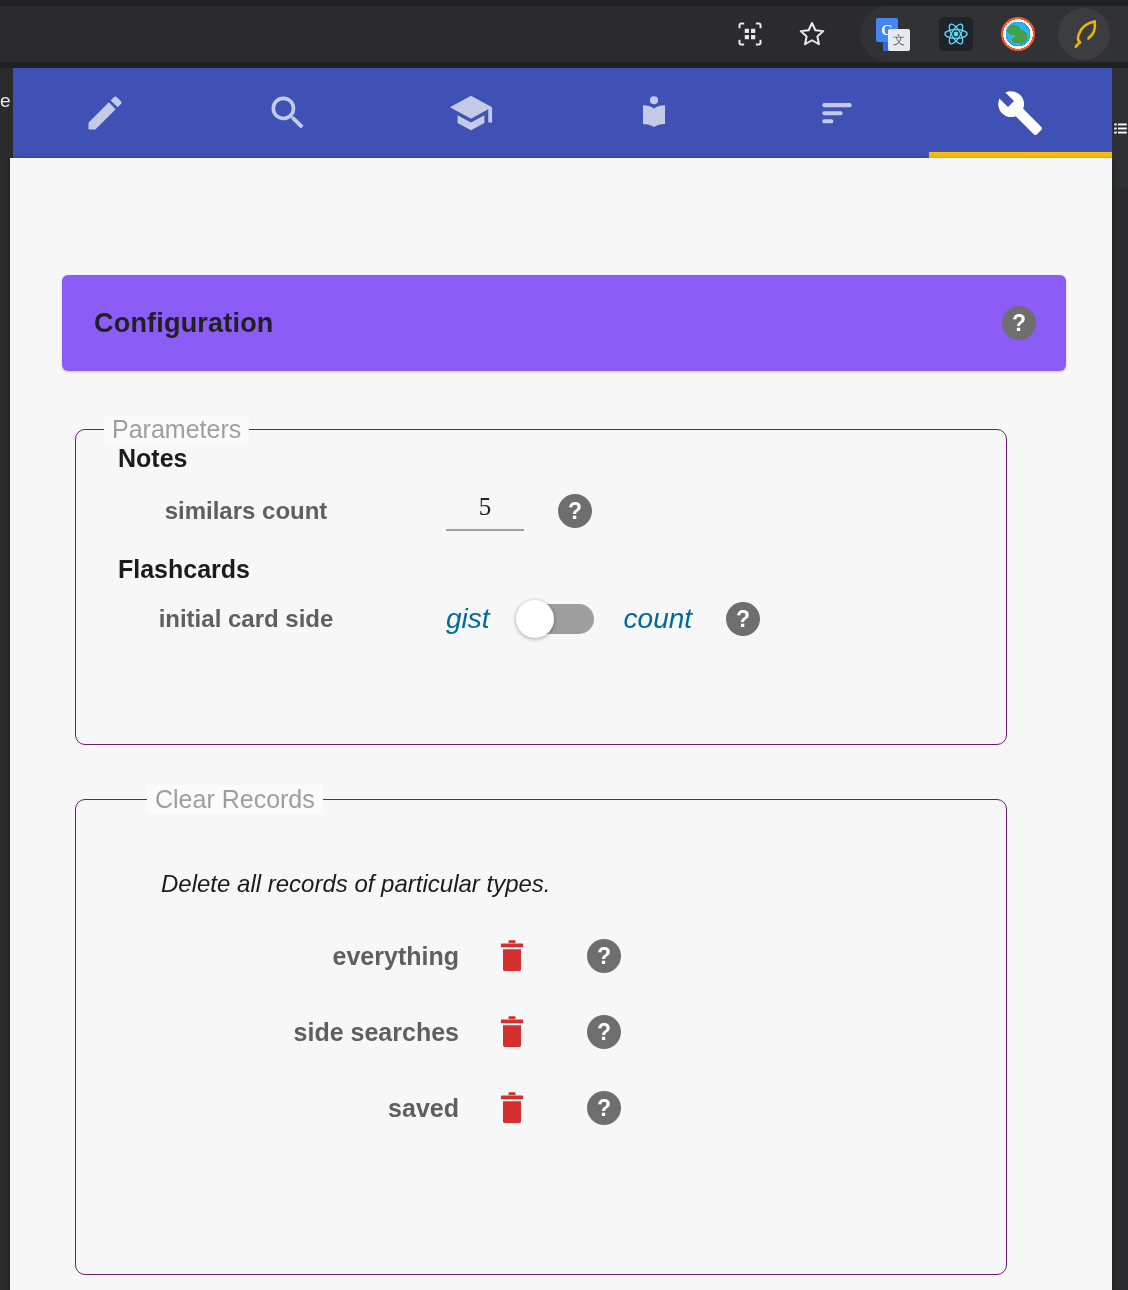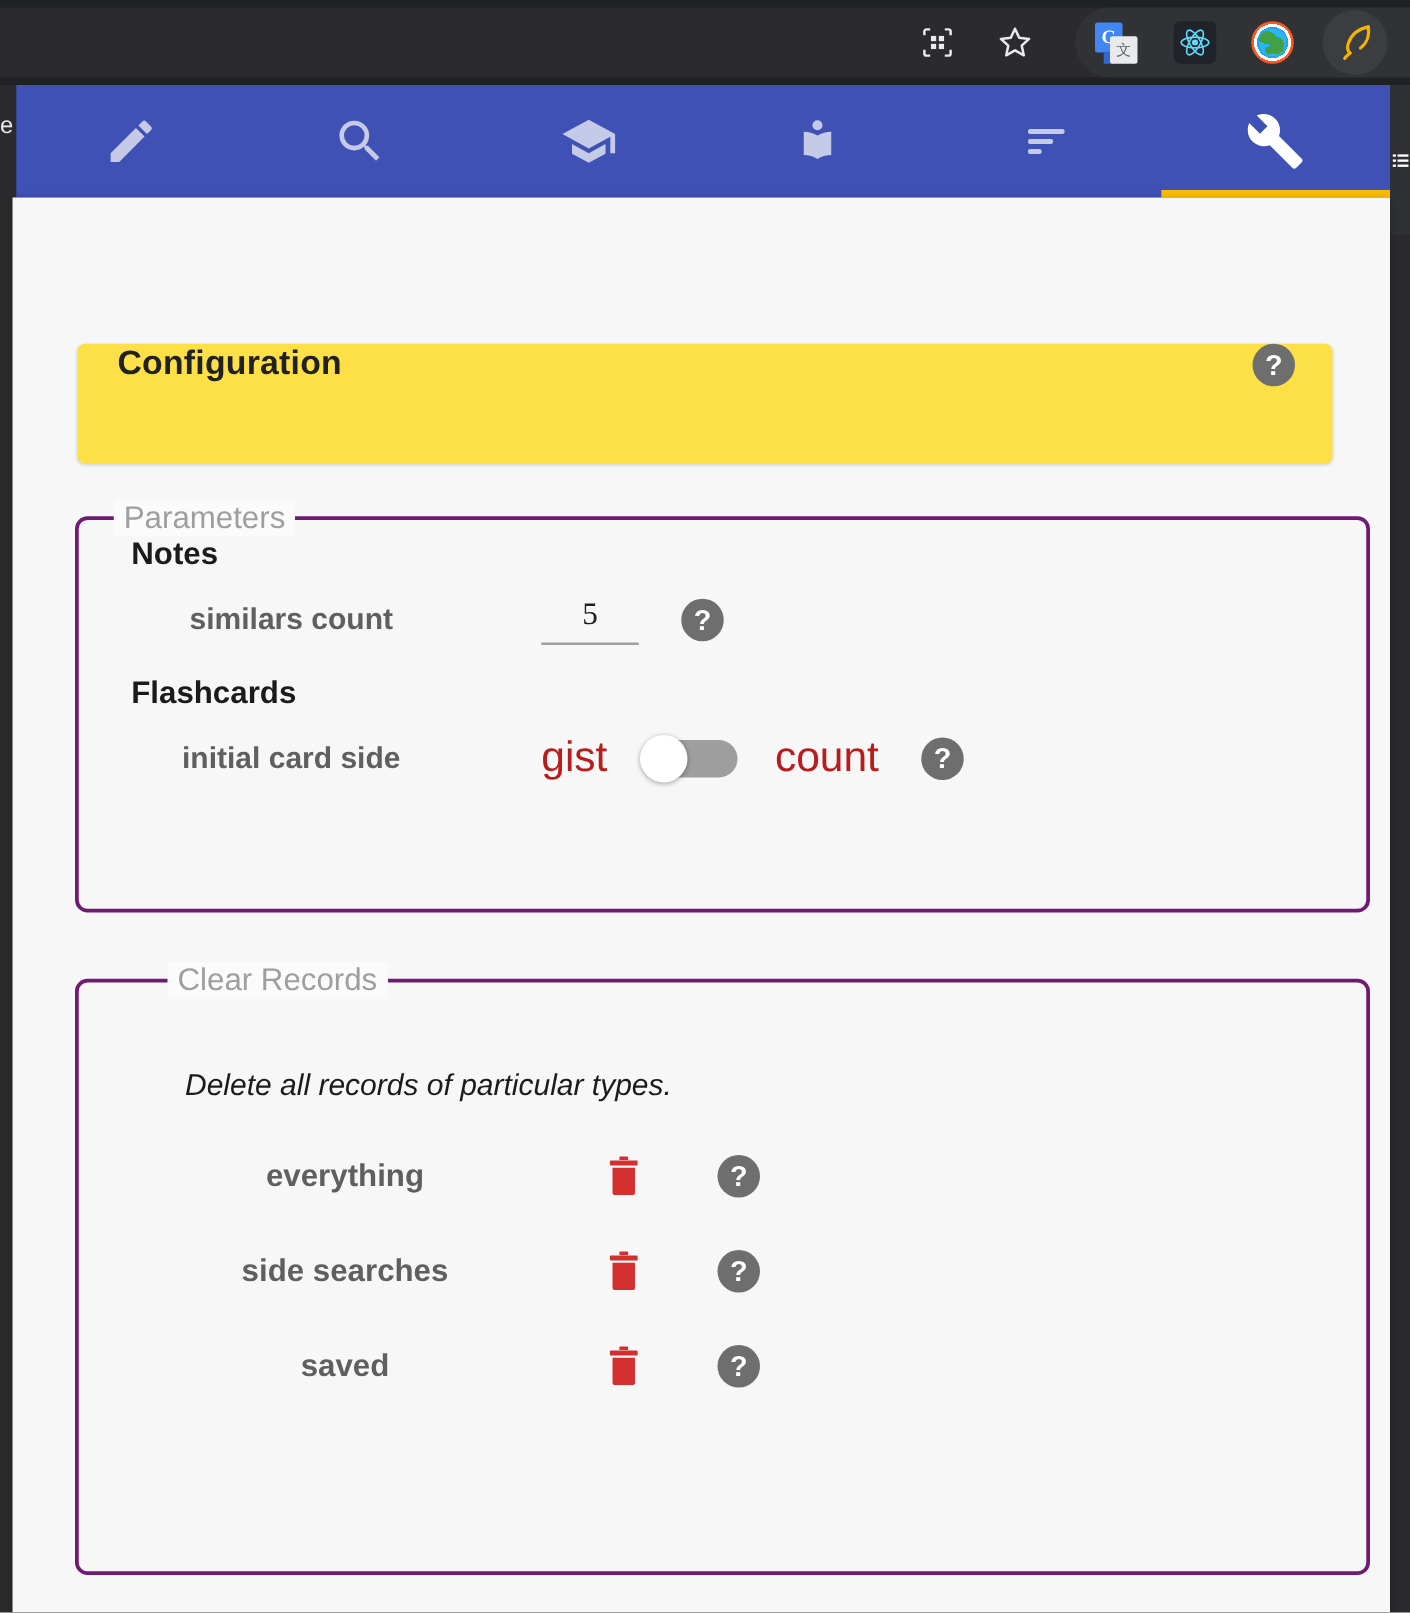--- a/index.html
+++ b/index.html
@@ -123,44 +123,44 @@
     position: absolute; left: 10px; top: 90px;
     width: 1102px; height: 1132px;
     background: #f7f7f7;
     box-shadow: 0 2px 6px rgba(0,0,0,.35);
     overflow: hidden;
   }
 
   .card-header {
     position: absolute; left: 52px; top: 117px;
     width: 1004px; height: 96px;
-    background: #fde047;
+    background: #8b5cf6;
     border-radius: 6px;
     box-shadow: 0 1px 3px rgba(0,0,0,.16);
-    display: flex; justify-content: space-between;
+    display: flex; align-items: center; justify-content: space-between;
     padding: 0 30px 0 32px;
   }
   .card-title {
     font-size: 27px; font-weight: bold; color: #212121; letter-spacing: .2px;
   }
 
   .help-icon {
     width: 34px; height: 34px; border-radius: 50%;
     background: #6e6e6e; color: #ffffff;
     display: inline-flex; align-items: center; justify-content: center;
     font-size: 23px; font-weight: bold; line-height: 1;
     font-family: "Liberation Sans", sans-serif;
     flex: none; cursor: pointer;
   }
 
   fieldset.box {
     position: absolute;
-    left: 50px; width: 1036px;
-    margin: 0; padding: 0;
-    border: 3px solid #701a75;
+    left: 50px; width: 932px;
+    margin: 15px; padding: 0;
+    border: 1px solid #701a75;
     border-radius: 10px;
     background: transparent;
   }
   fieldset.box > legend {
     margin-left: 28px;
     padding: 0 8px;
     font-size: 25px; color: #9e9e9e;
     background: #fbfbfb;
   }
   #fs-parameters { top: 242px; height: 330px; }
@@ -184,22 +184,23 @@
     border: none; border-bottom: 2px solid #9e9e9e;
     background: transparent;
     font-size: 25px; text-align: center; color: #212121;
     font-family: "Liberation Serif", serif;
     padding: 2px 0 8px 0;
     outline: none;
   }
   .row-help { margin-left: 34px; }
 
   .side-word {
-    font-size: 34px; color: #b91c1c;
+    font-size: 28px; color: #0369a1;
     font-family: "Liberation Sans", sans-serif;
+    font-style: italic;
   }
   .word-gist { margin-left: 30px; }
   .word-phrase { margin-left: 30px; }
   .toggle {
     position: relative;
     width: 76px; height: 30px;
     border-radius: 15px; background: #9e9e9e;
     margin-left: 28px; cursor: pointer;
     flex: none;
   }
@@ -213,21 +214,21 @@
   .clear-desc {
     font-size: 24px; font-style: italic; color: #1b1b1b;
     margin: 56px 0 0 42px;
   }
   .clear-row {
     display: flex; align-items: center;
     margin-top: 40px;
   }
   .clear-row:first-of-type { margin-top: 62px; }
   .clear-label {
-    width: 340px; text-align: center;
+    width: 340px; text-align: right;
     font-size: 25px; font-weight: bold; color: #5f5f5f;
   }
   .trash {
     margin-left: 38px; cursor: pointer;
     display: inline-flex; align-items: center; justify-content: center;
     width: 30px; height: 36px;
   }
   .trash svg { display: block; fill: #d32f2f; }
   .clear-row .row-help { margin-left: 60px; }
 </style>

